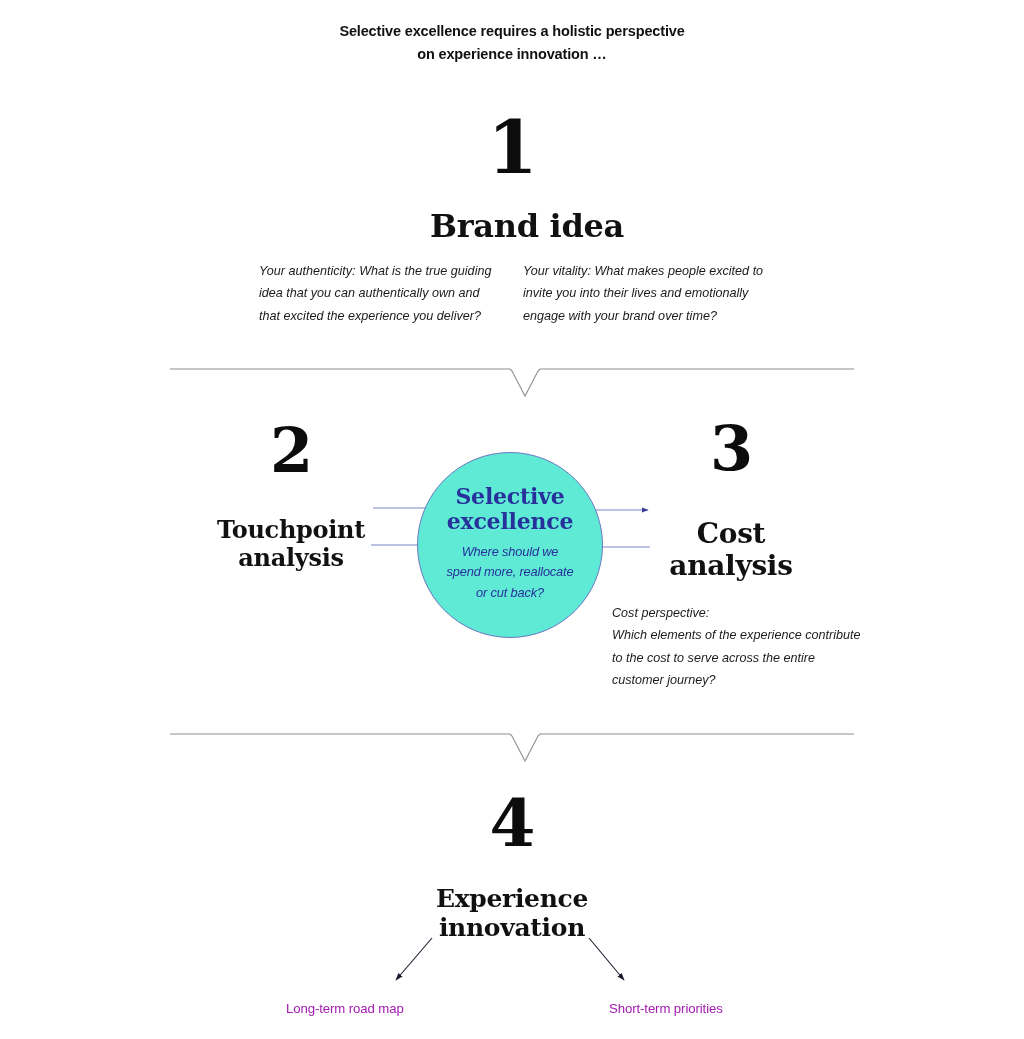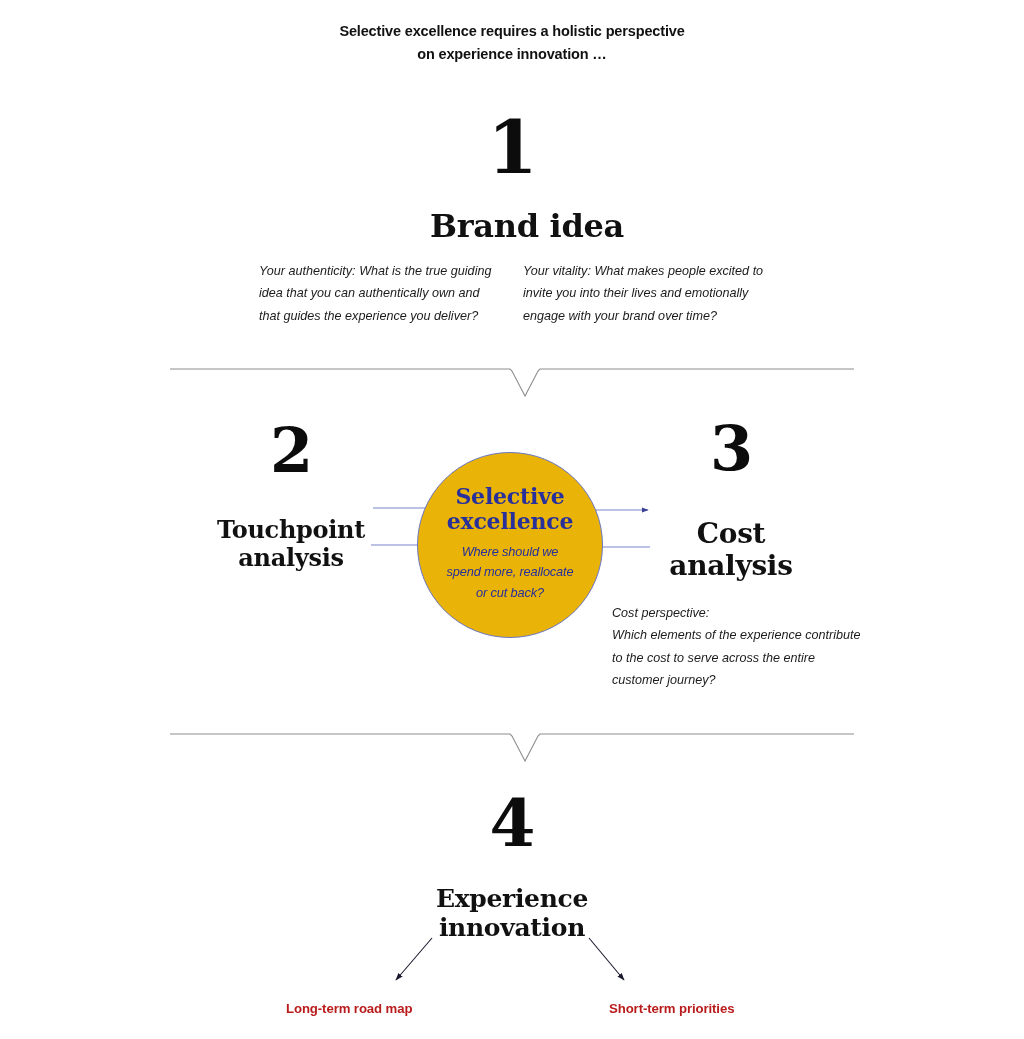--- a/index.html
+++ b/index.html
@@ -86,21 +86,21 @@
 
   
   .circle {
     position: absolute;
     left: 417px;
     top: 452px;
     width: 186px;
     height: 186px;
     border: 1.15px solid #6b77c4;
     border-radius: 50%;
-    background: #eab308;
+    background: #5eead4;
     box-sizing: border-box;
     z-index: 3;
     display: flex;
     flex-direction: column;
     align-items: center;
     justify-content: center;
   }
   .circle-title {
     font-family: "DejaVu Serif", "Liberation Serif", serif;
     font-weight: 700;
@@ -132,22 +132,22 @@
     height: 1039px;
     z-index: 1;
     pointer-events: none;
   }
 
   
   .bottom-label {
     position: absolute;
     font-family: "Liberation Sans", sans-serif;
     font-size: 13.2px;
-    font-weight: 700;
-    color: #b91c1c;
+    font-weight: 400;
+    color: #a21caf;
     letter-spacing: -0.1px;
     white-space: nowrap;
   }
 </style>
 </head>
 <body>
 
 <div class="canvas">
 
   <div class="header">
@@ -156,21 +156,21 @@
   </div>
 
   <div class="numeral" style="left:0; top:112px; width:1024px; font-size:72px;">1</div>
 
   <div class="sec-title" style="left:0; top:208px; width:1012px; font-size:32px;margin-left:21px;">Brand idea</div>
 
   <div class="body-block" style="left:259px; top:260px; width:244px;">
     <b>Your authenticity:</b>
     <span>What is the true guiding</span>
     <span>idea that you can authentically own and</span>
-    <span>that guides the experience you deliver?</span>
+    <span>that excited the experience you deliver?</span>
   </div>
 
   <div class="body-block" style="left:523px; top:260px; width:248px;">
     <b>Your vitality:</b>
     <span>What makes people excited</span>
     <span>to invite you into their lives and emotionally</span>
     <span>engage with your brand over time?</span>
   </div>
 
   <div class="divider" style="top:358px;">

